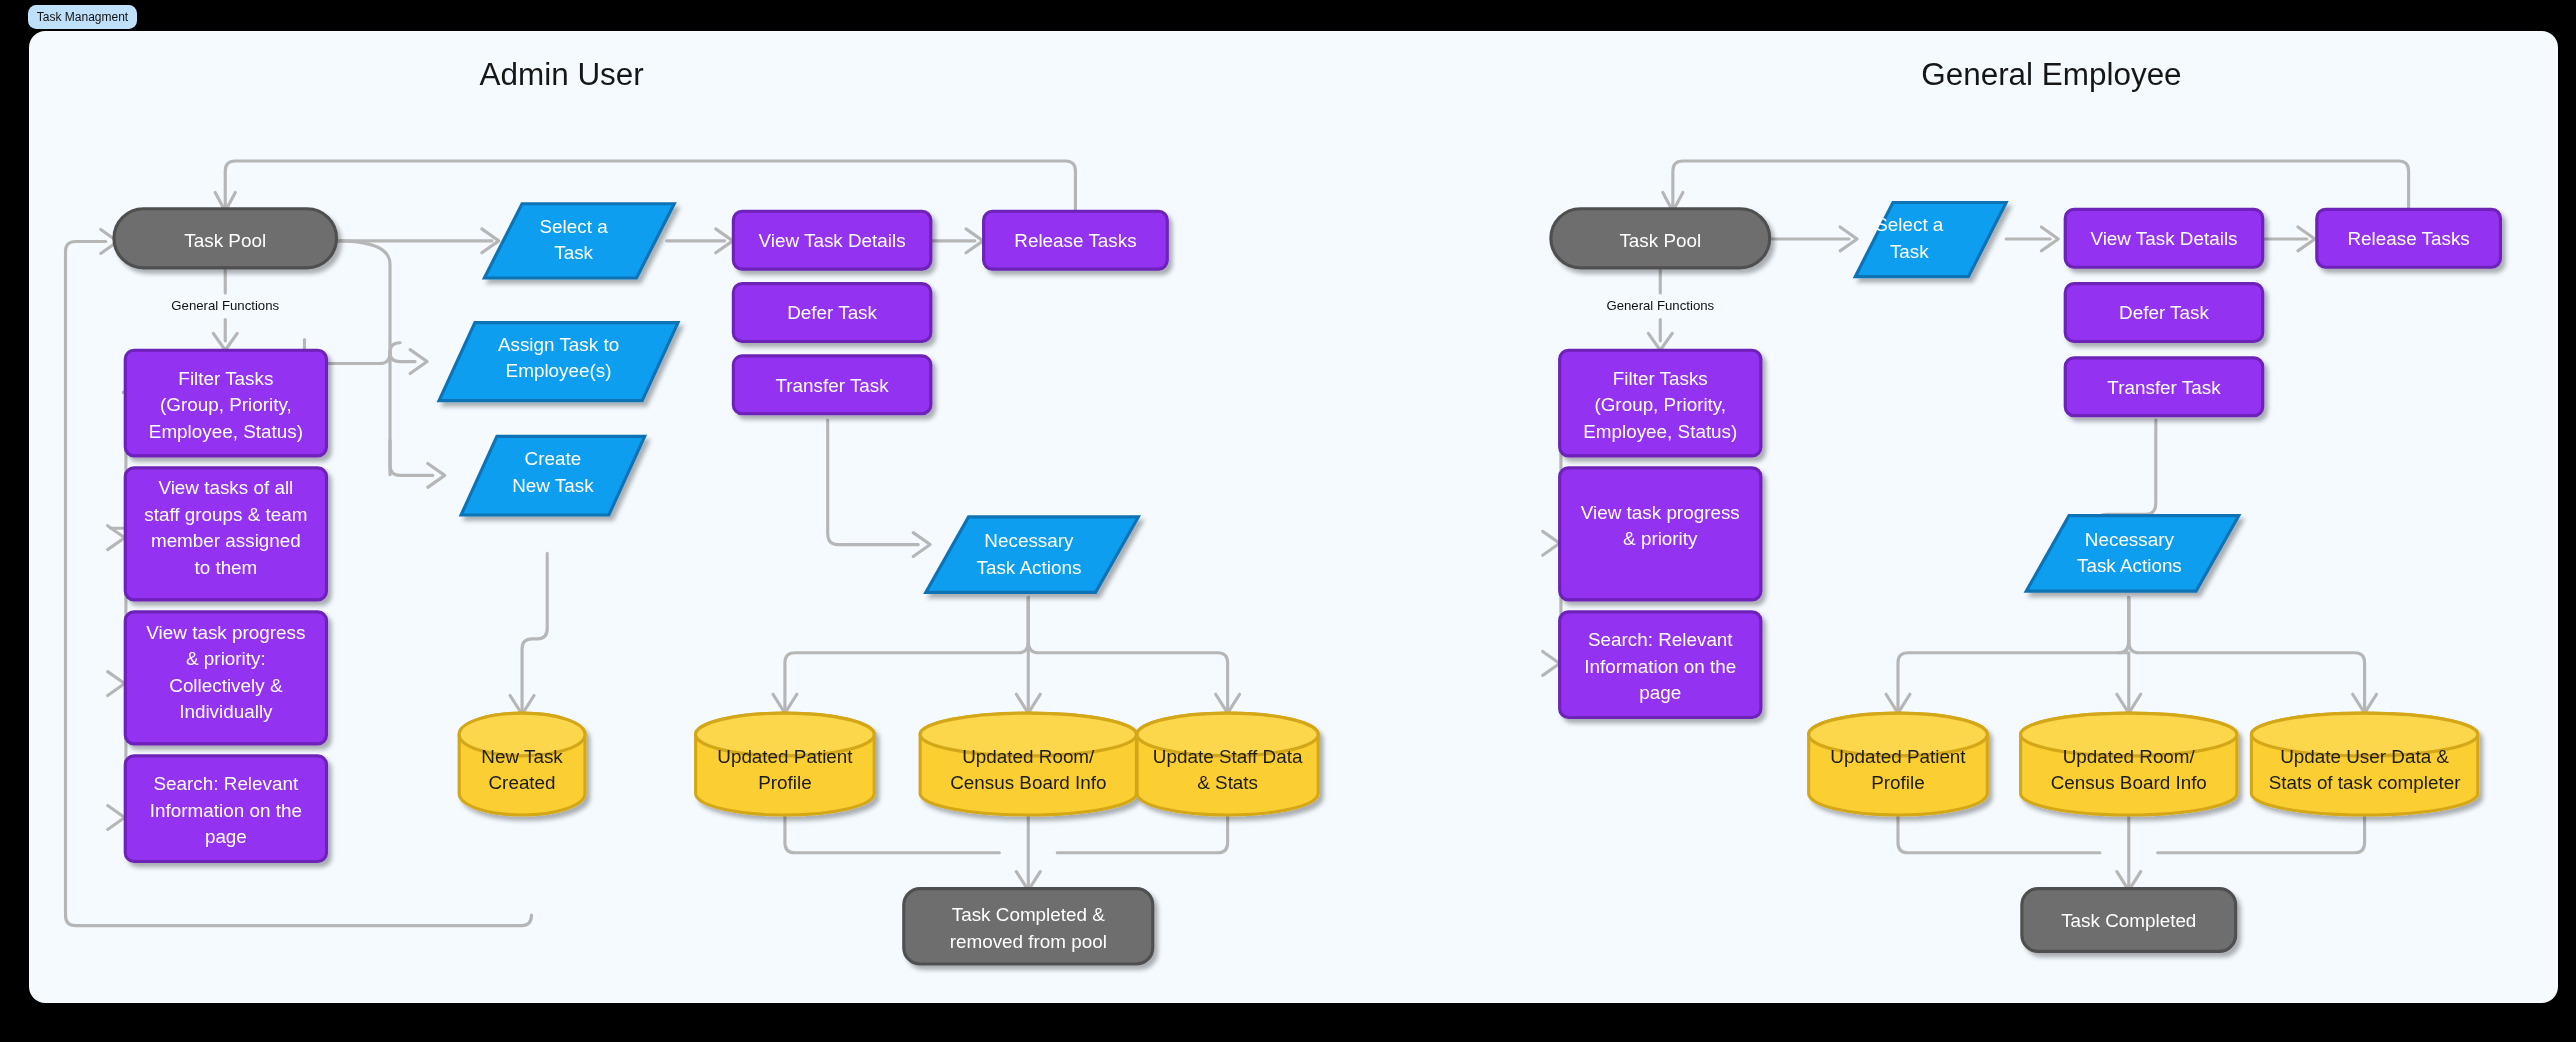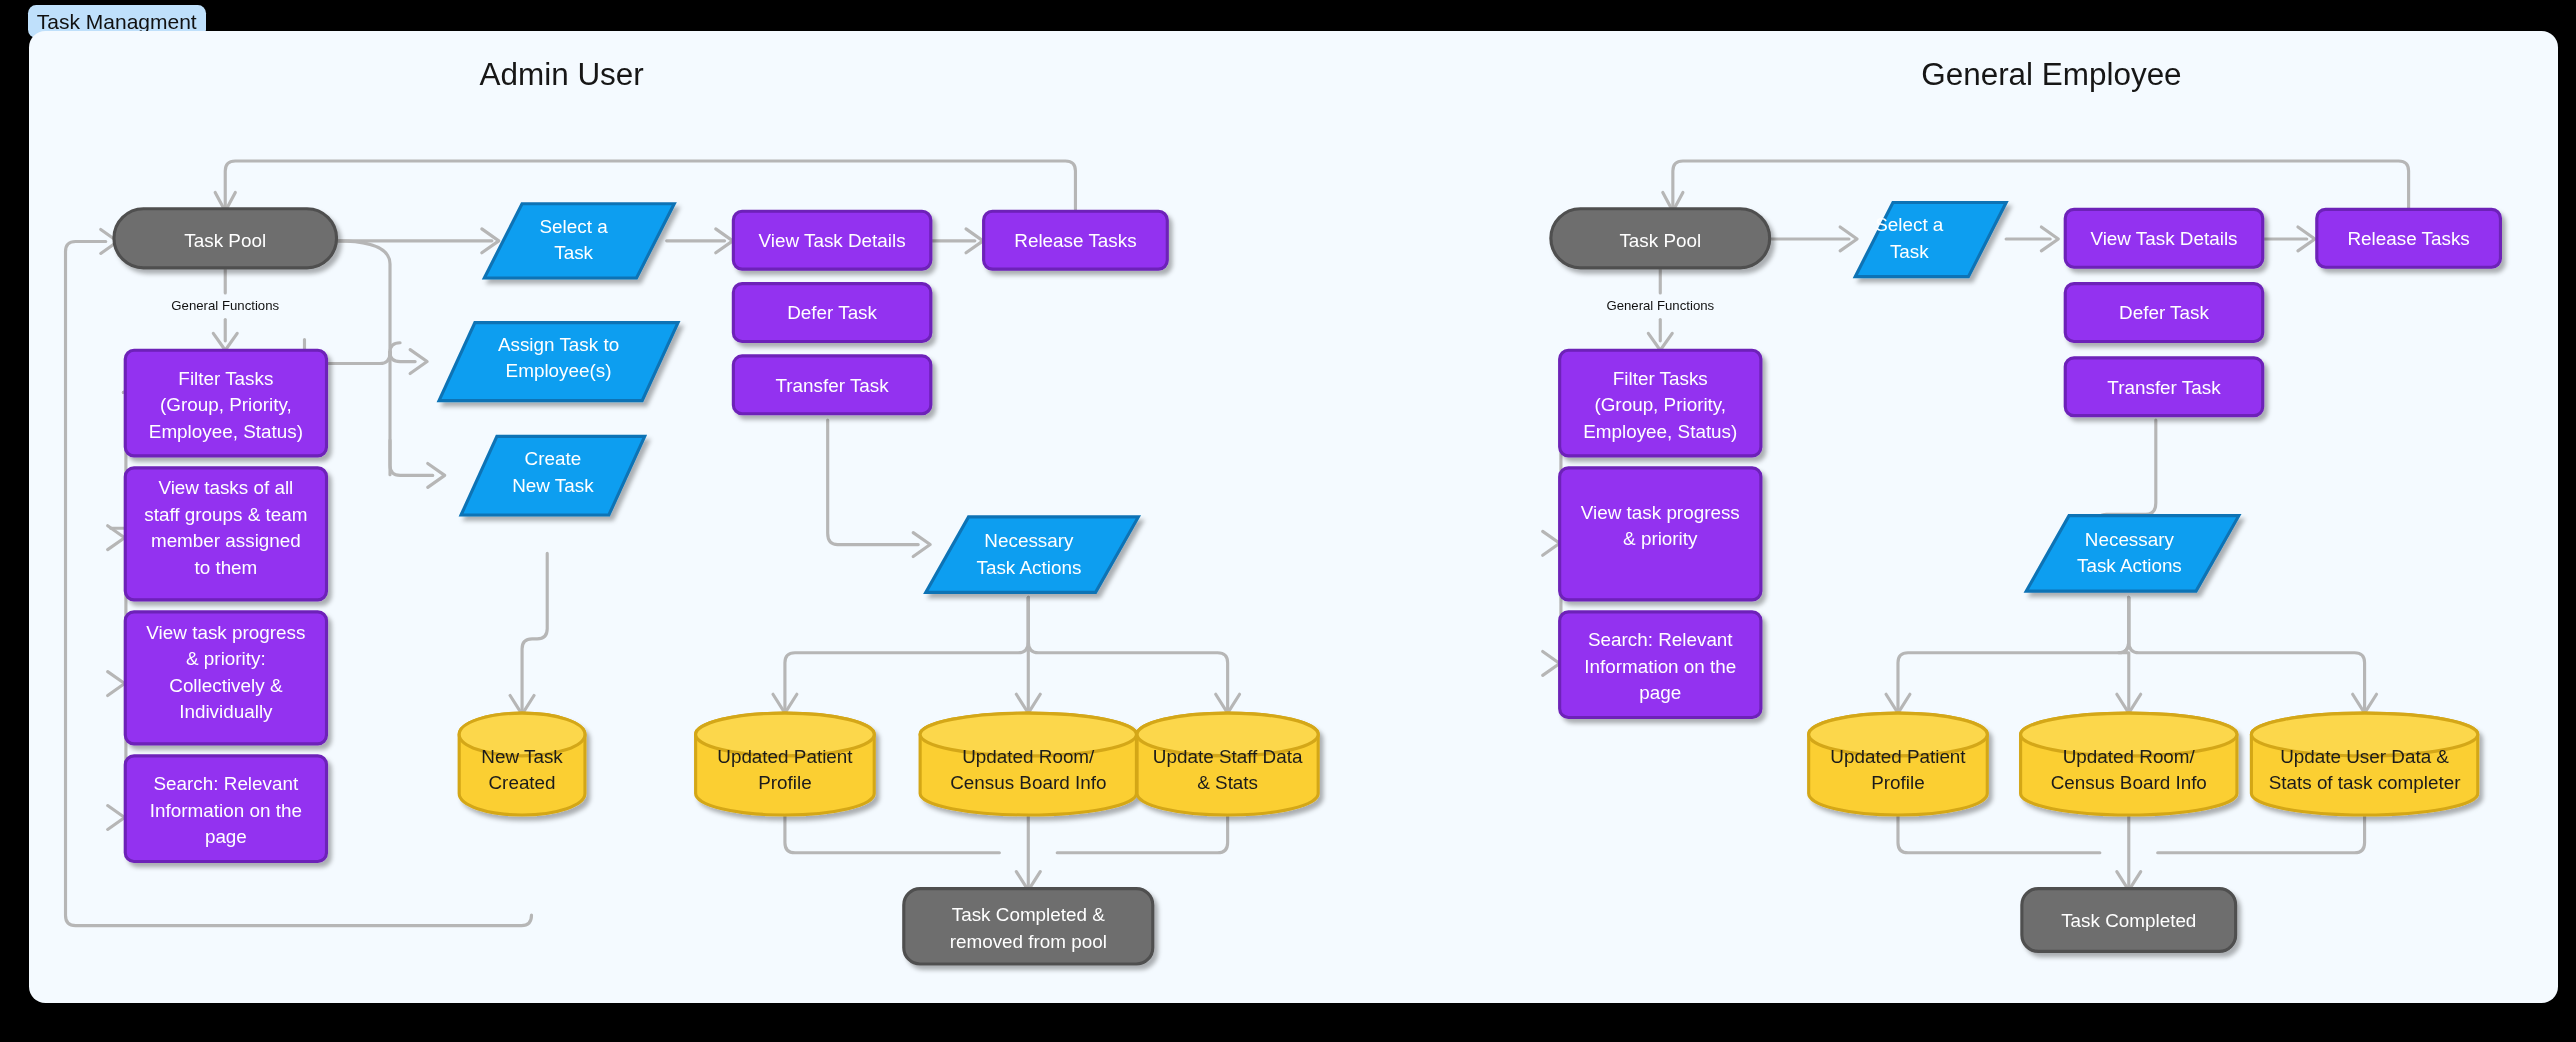--- a/index.html
+++ b/index.html
@@ -1,21 +1,21 @@
 <!DOCTYPE html>
 <html style="font-size:10px"><head>
 <meta charset="utf-8">
 <style>
   html,body{margin:0;padding:0;background:#000;}
   body{width:2576px;height:1042px;font-family:"Liberation Sans",sans-serif;overflow:hidden;}
   #root{position:relative;width:2576px;height:1042px;background:#000;}
   #tab{
     position:absolute;left:28px;top:5px;
     background:#bfe0fb;color:#111;
-    font-size:21px;line-height:1;
+    font-size:12px;line-height:1;
     padding:5.7px 8.8px 6.3px 8.8px;border-radius:8.2px;
     white-space:nowrap;
   }
   #panel{
     position:absolute;left:29px;top:31px;width:2529px;height:972px;
     background:#f4faff;border-radius:16.4px;
   }
   #canvas{position:absolute;left:0;top:0;width:2576px;height:1042px;}
   text{font-family:"Liberation Sans",sans-serif;}
   .colTitle{font-size:50px;fill:#161616;text-anchor:middle;dominant-baseline:middle;}

